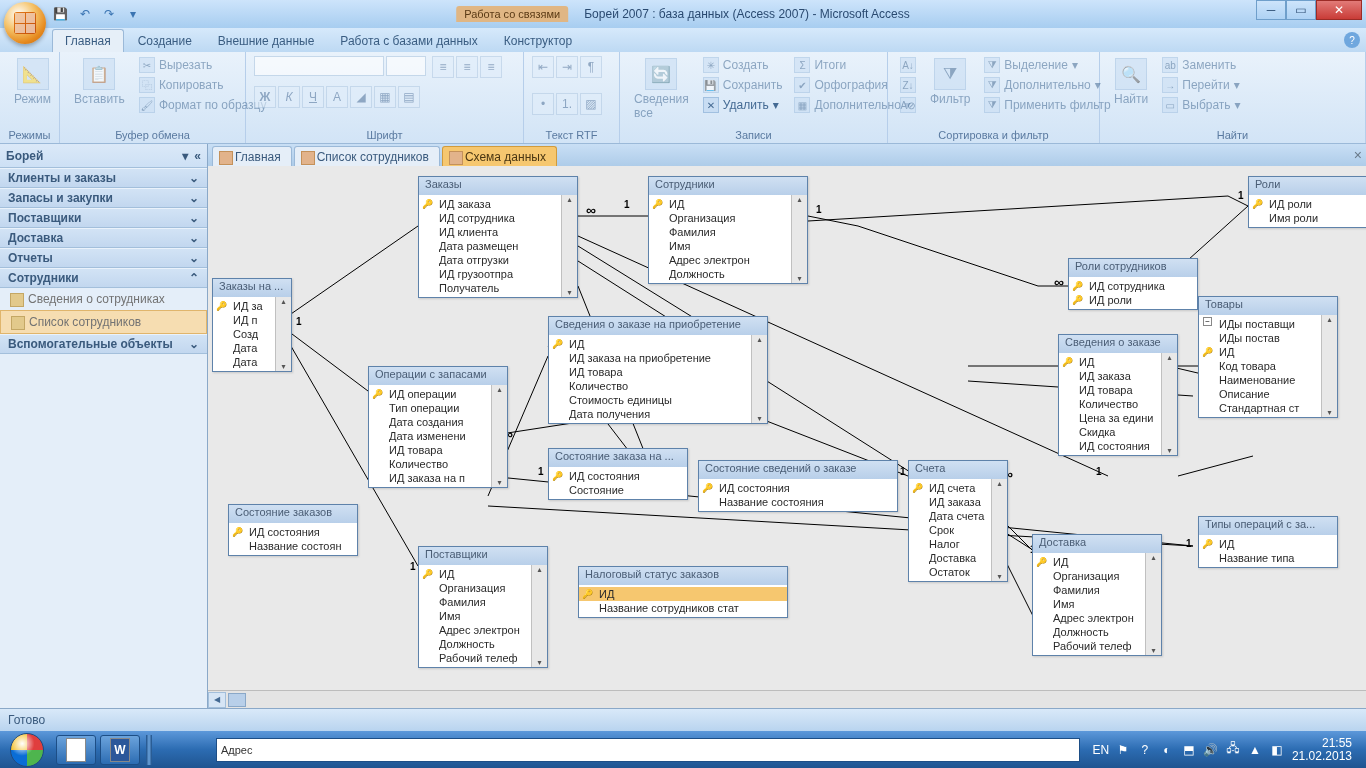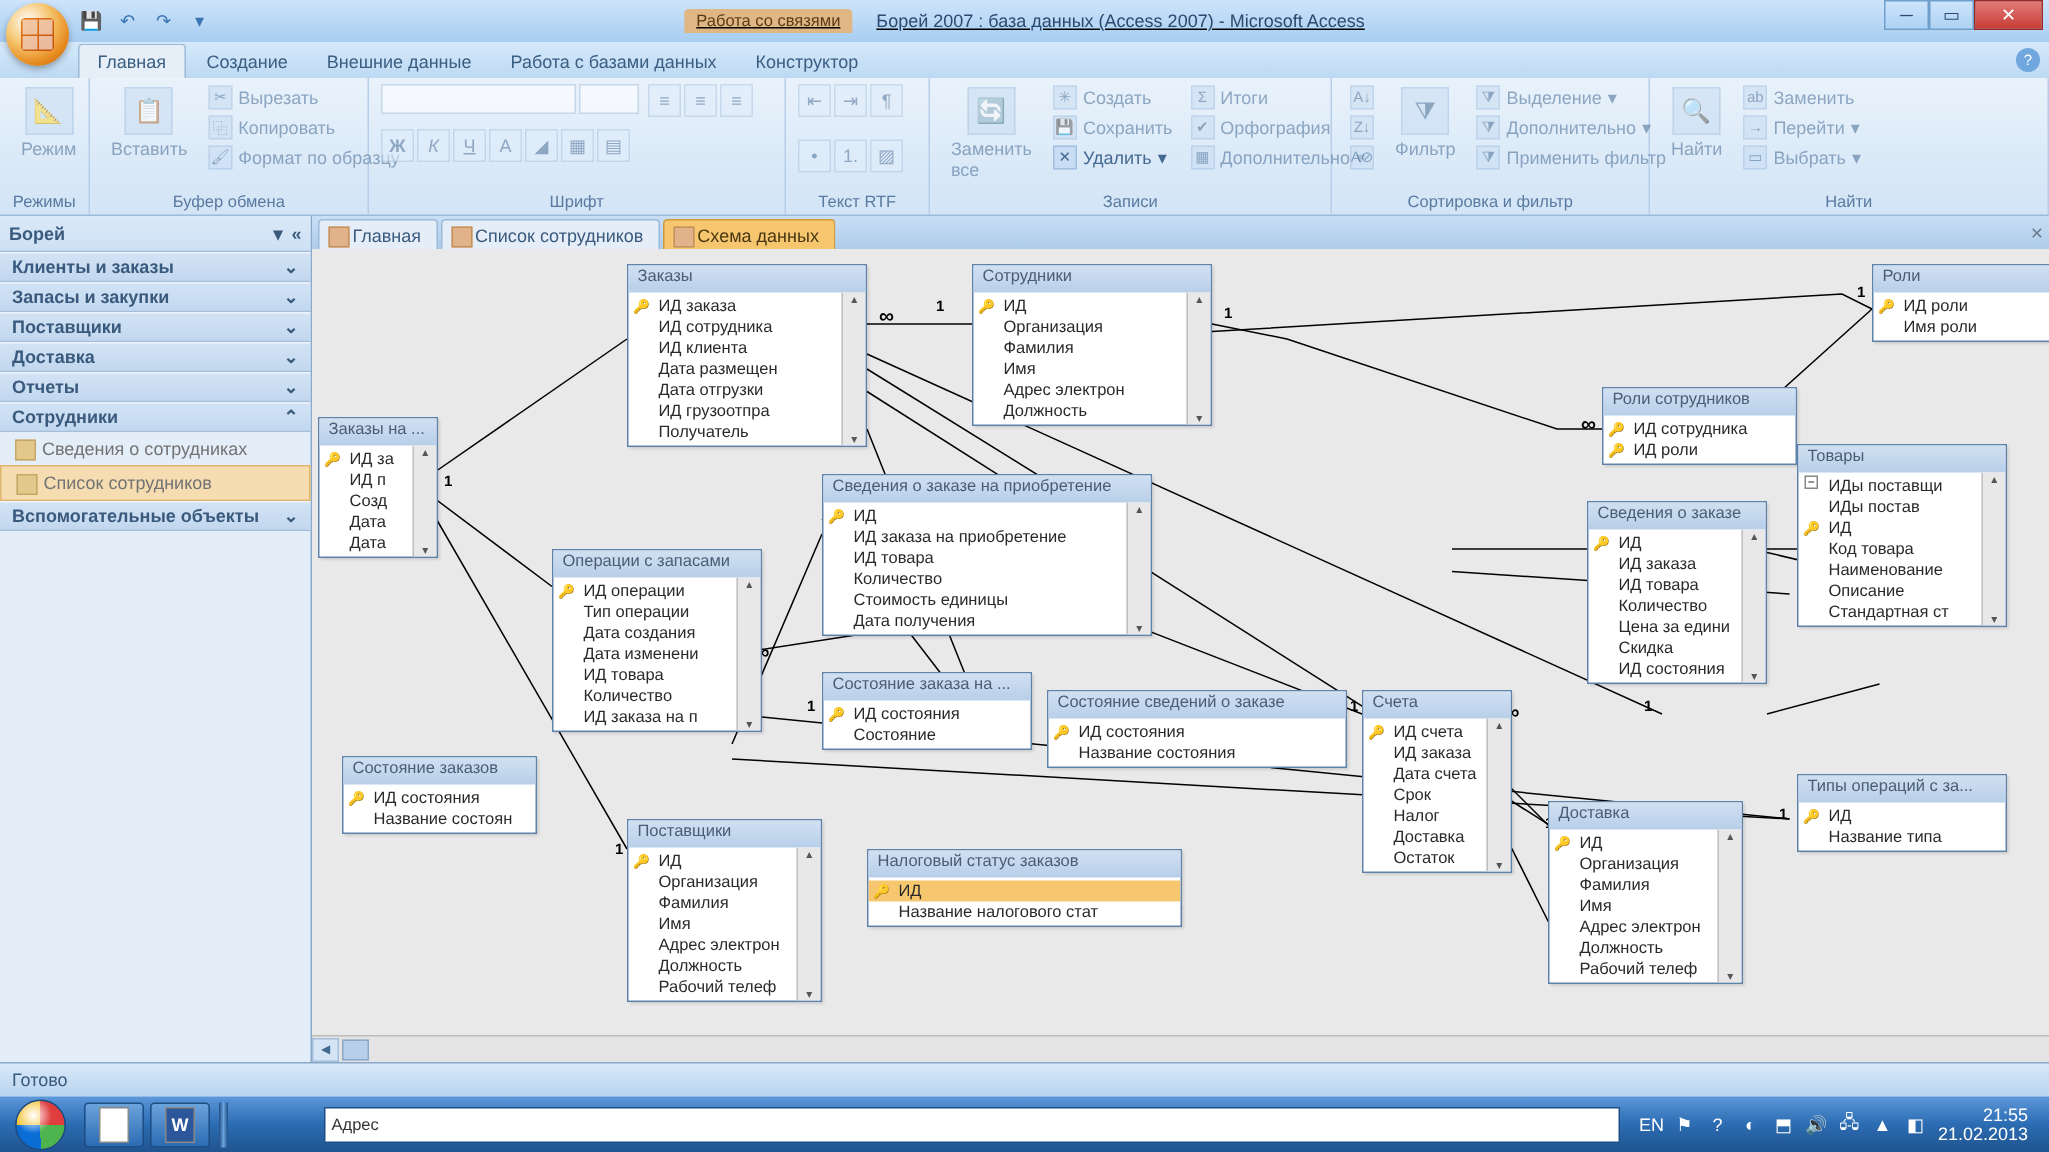--- a/index.html
+++ b/index.html
@@ -5,21 +5,21 @@
 * { margin: 0; padding: 0; box-sizing: border-box; font-family: "Segoe UI", Tahoma, sans-serif; font-size: 12px; }
 body { width: 1366px; height: 768px; overflow: hidden; background: #d6e5f5; position: relative; }
 
 
 .titlebar { height: 28px; background: linear-gradient(#cde4fb, #a7cdf0); display: flex; align-items: center; position: relative; }
 .orb { width: 42px; height: 42px; position: absolute; top: 2px; left: 4px; z-index: 100; background: radial-gradient(circle at 35% 30%, #fff 0%, #f5c36a 40%, #e68a1e 70%, #b95f12 100%); border-radius: 50%; display:flex; align-items:center; justify-content:center; box-shadow: 0 2px 4px rgba(0,0,0,.3); }
 .orb-inner{ width:22px;height:22px;background:linear-gradient(135deg,#e37a16,#c34d0b);border-radius:3px;display:grid;grid-template-columns:1fr 1fr;grid-template-rows:1fr 1fr;gap:1px;padding:1px;}
 .orb-inner span{background:#fff;opacity:.6;}
 .qat { margin-left: 52px; display: flex; gap: 6px; align-items: center; }
 .qat-btn { width: 18px; height: 18px; display: flex; align-items: center; justify-content: center; color: #3a74b2; }
-.title-context { position: absolute; left: 50%; transform: translateX(-50%); top: 0; display: flex; gap: 16px; align-items: center; height: 28px; text-decoration: underline;}
+.title-context { position: absolute; left: 50%; transform: translateX(-50%); top: 0; display: flex; gap: 16px; align-items: center; height: 28px;}
 .context-tab { background: #e0b684; padding: 2px 8px; font-size: 11px; color: #5a3a15; border-radius: 3px 3px 0 0; }
 .title-text { font-size: 12px; color: #2a4a70; }
 .win-controls { position: absolute; right: 4px; top: 0; display: flex; }
 .win-btn { width: 30px; height: 20px; background: linear-gradient(#cde4fb,#aed2f4); border: 1px solid #6f9fcb; display:flex; align-items:center; justify-content:center; color:#2a4a70;}
 .win-btn.close { background: linear-gradient(#e27b78,#c93c37); border-color:#9c2b26; color:#fff; width:46px;}
 
 
 .ribbon-tabs { height: 24px; background: linear-gradient(#d6e9fb,#bdd9f3); display: flex; align-items: flex-end; padding-left: 52px; gap: 2px; position: relative;}
 .rtab { padding: 4px 12px; color: #3a5d82; cursor: default; }
 .rtab.active { background: #e6eff8; border: 1px solid #9bb9d8; border-bottom: none; border-radius: 3px 3px 0 0; }
@@ -204,21 +204,21 @@
       <div class="fmtbtn">•</div>
         <div class="fmtbtn">1.</div>
         <div class="fmtbtn">▨</div>
     </div>
     <div class="rgroup-label">Текст RTF</div>
   </div>
   <div class="rgroup" style="width:268px">
     <div class="rgroup-body">
       <div class="bigbtn disabled">
           <div class="bigicon">🔄</div>
-          <span>Заменить все</span>
+          <span>Сведения все</span>
         </div>
       <div class="smallbtns">
         <div class="smallbtn disabled">
             <span class="smallicon">✳</span>
             <span>Создать</span>
           </div>
         <div class="smallbtn disabled">
             <span class="smallicon">💾</span>
             <span>Сохранить</span>
           </div>
@@ -546,21 +546,21 @@
             <div class="tb-field">Адрес электрон</div>
             <div class="tb-field">Должность</div>
             <div class="tb-field">Рабочий телеф</div>
             <div class="tb-scroll"></div>
           </div>
         </div>
         <div class="tablebox" style="left: 370px; top: 400px; width: 210px;">
           <div class="tb-head">Налоговый статус заказов</div>
           <div class="tb-body">
             <div class="tb-field pk selected">ИД</div>
-            <div class="tb-field">Название налогового стат</div>
+            <div class="tb-field">Название сотрудников стат</div>
           </div>
         </div>
         <div class="tablebox" style="left: 824px; top: 368px; width: 130px;">
           <div class="tb-head">Доставка</div>
           <div class="tb-body">
             <div class="tb-field pk">ИД</div>
             <div class="tb-field">Организация</div>
             <div class="tb-field">Фамилия</div>
             <div class="tb-field">Имя</div>
             <div class="tb-field">Адрес электрон</div>

